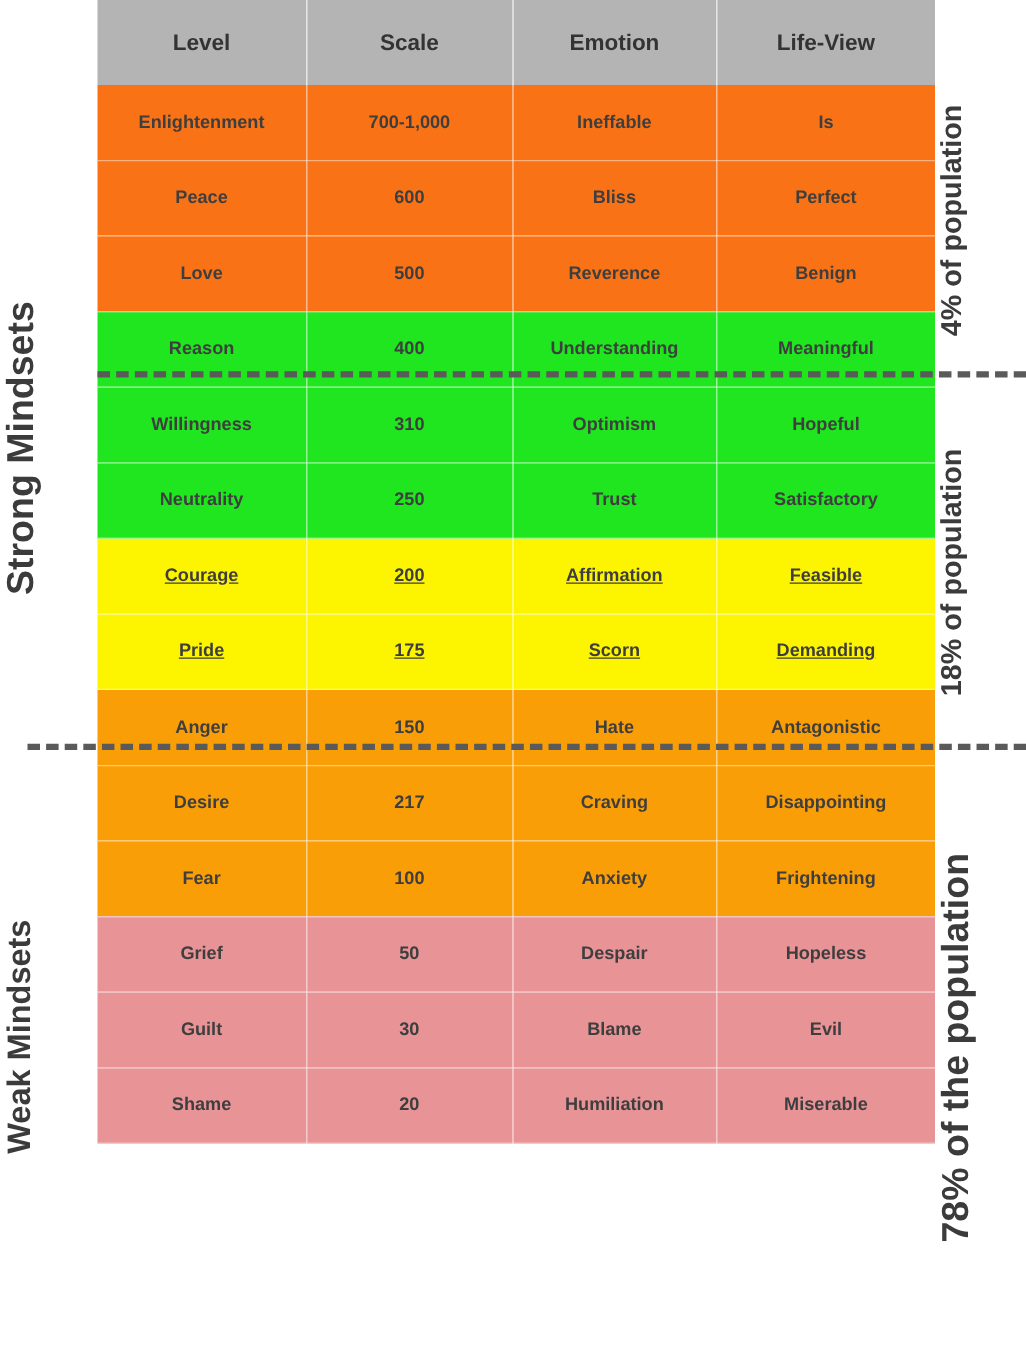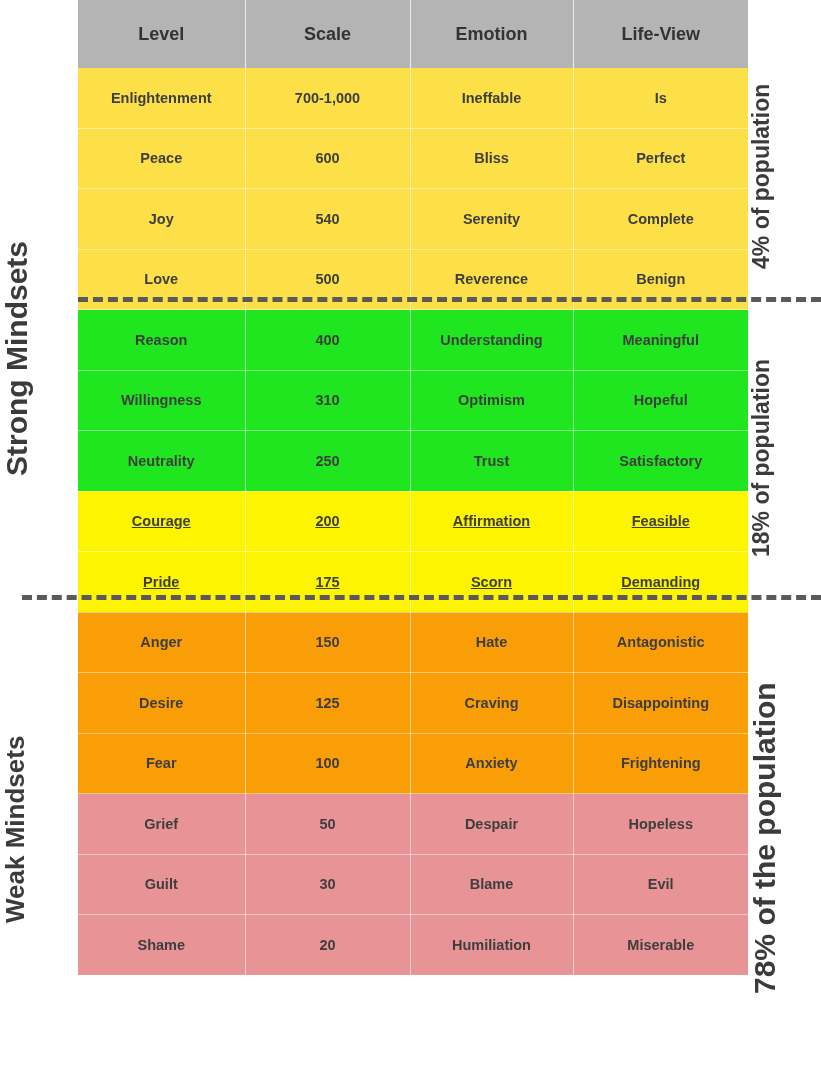--- a/index.html
+++ b/index.html
@@ -101,21 +101,21 @@
 
   #mindset-table thead th {
     background: #b4b4b4;
     font-size: 18px;
     color: #333333;
     height: 68px;
     border-right: 1px solid rgba(255,255,255,0.75);
     border-bottom: none;
   }
 
-  tr.band-blue   td { background: #fde047; }
+  tr.band-blue   td { background: #f97316; }
   tr.band-green  td { background: #1fe61f; }
   tr.band-yellow td { background: #fdf500; }
   tr.band-orange td { background: #fa9e07; }
   tr.band-pink   td { background: #e89396; }
 
   tr.band-green td  { border-bottom-color: rgba(255,255,255,0.30); margin-left: 14px; }
   tr.band-yellow td { border-bottom-color: rgba(255,255,255,0.35); text-decoration: underline; }
   tr.band-orange td { border-bottom-color: rgba(255,255,255,0.40); }
   tr.band-pink td   { border-bottom-color: rgba(255,255,255,0.50); }
 
@@ -173,26 +173,20 @@
           <td>Ineffable</td>
           <td>Is</td>
         </tr>
         <tr class="band-blue">
           <td>Peace</td>
           <td>600</td>
           <td>Bliss</td>
           <td>Perfect</td>
         </tr>
         <tr class="band-blue">
-          <td>Joy</td>
-          <td>540</td>
-          <td>Serenity</td>
-          <td>Complete</td>
-        </tr>
-        <tr class="band-blue">
           <td>Love</td>
           <td>500</td>
           <td>Reverence</td>
           <td>Benign</td>
         </tr>
         <tr class="band-green">
           <td>Reason</td>
           <td>400</td>
           <td>Understanding</td>
           <td>Meaningful</td>
@@ -222,21 +216,21 @@
           <td>Demanding</td>
         </tr>
         <tr class="band-orange">
           <td>Anger</td>
           <td>150</td>
           <td>Hate</td>
           <td>Antagonistic</td>
         </tr>
         <tr class="band-orange">
           <td>Desire</td>
-          <td>125</td>
+          <td>217</td>
           <td>Craving</td>
           <td>Disappointing</td>
         </tr>
         <tr class="band-orange">
           <td>Fear</td>
           <td>100</td>
           <td>Anxiety</td>
           <td>Frightening</td>
         </tr>
         <tr class="band-pink">

